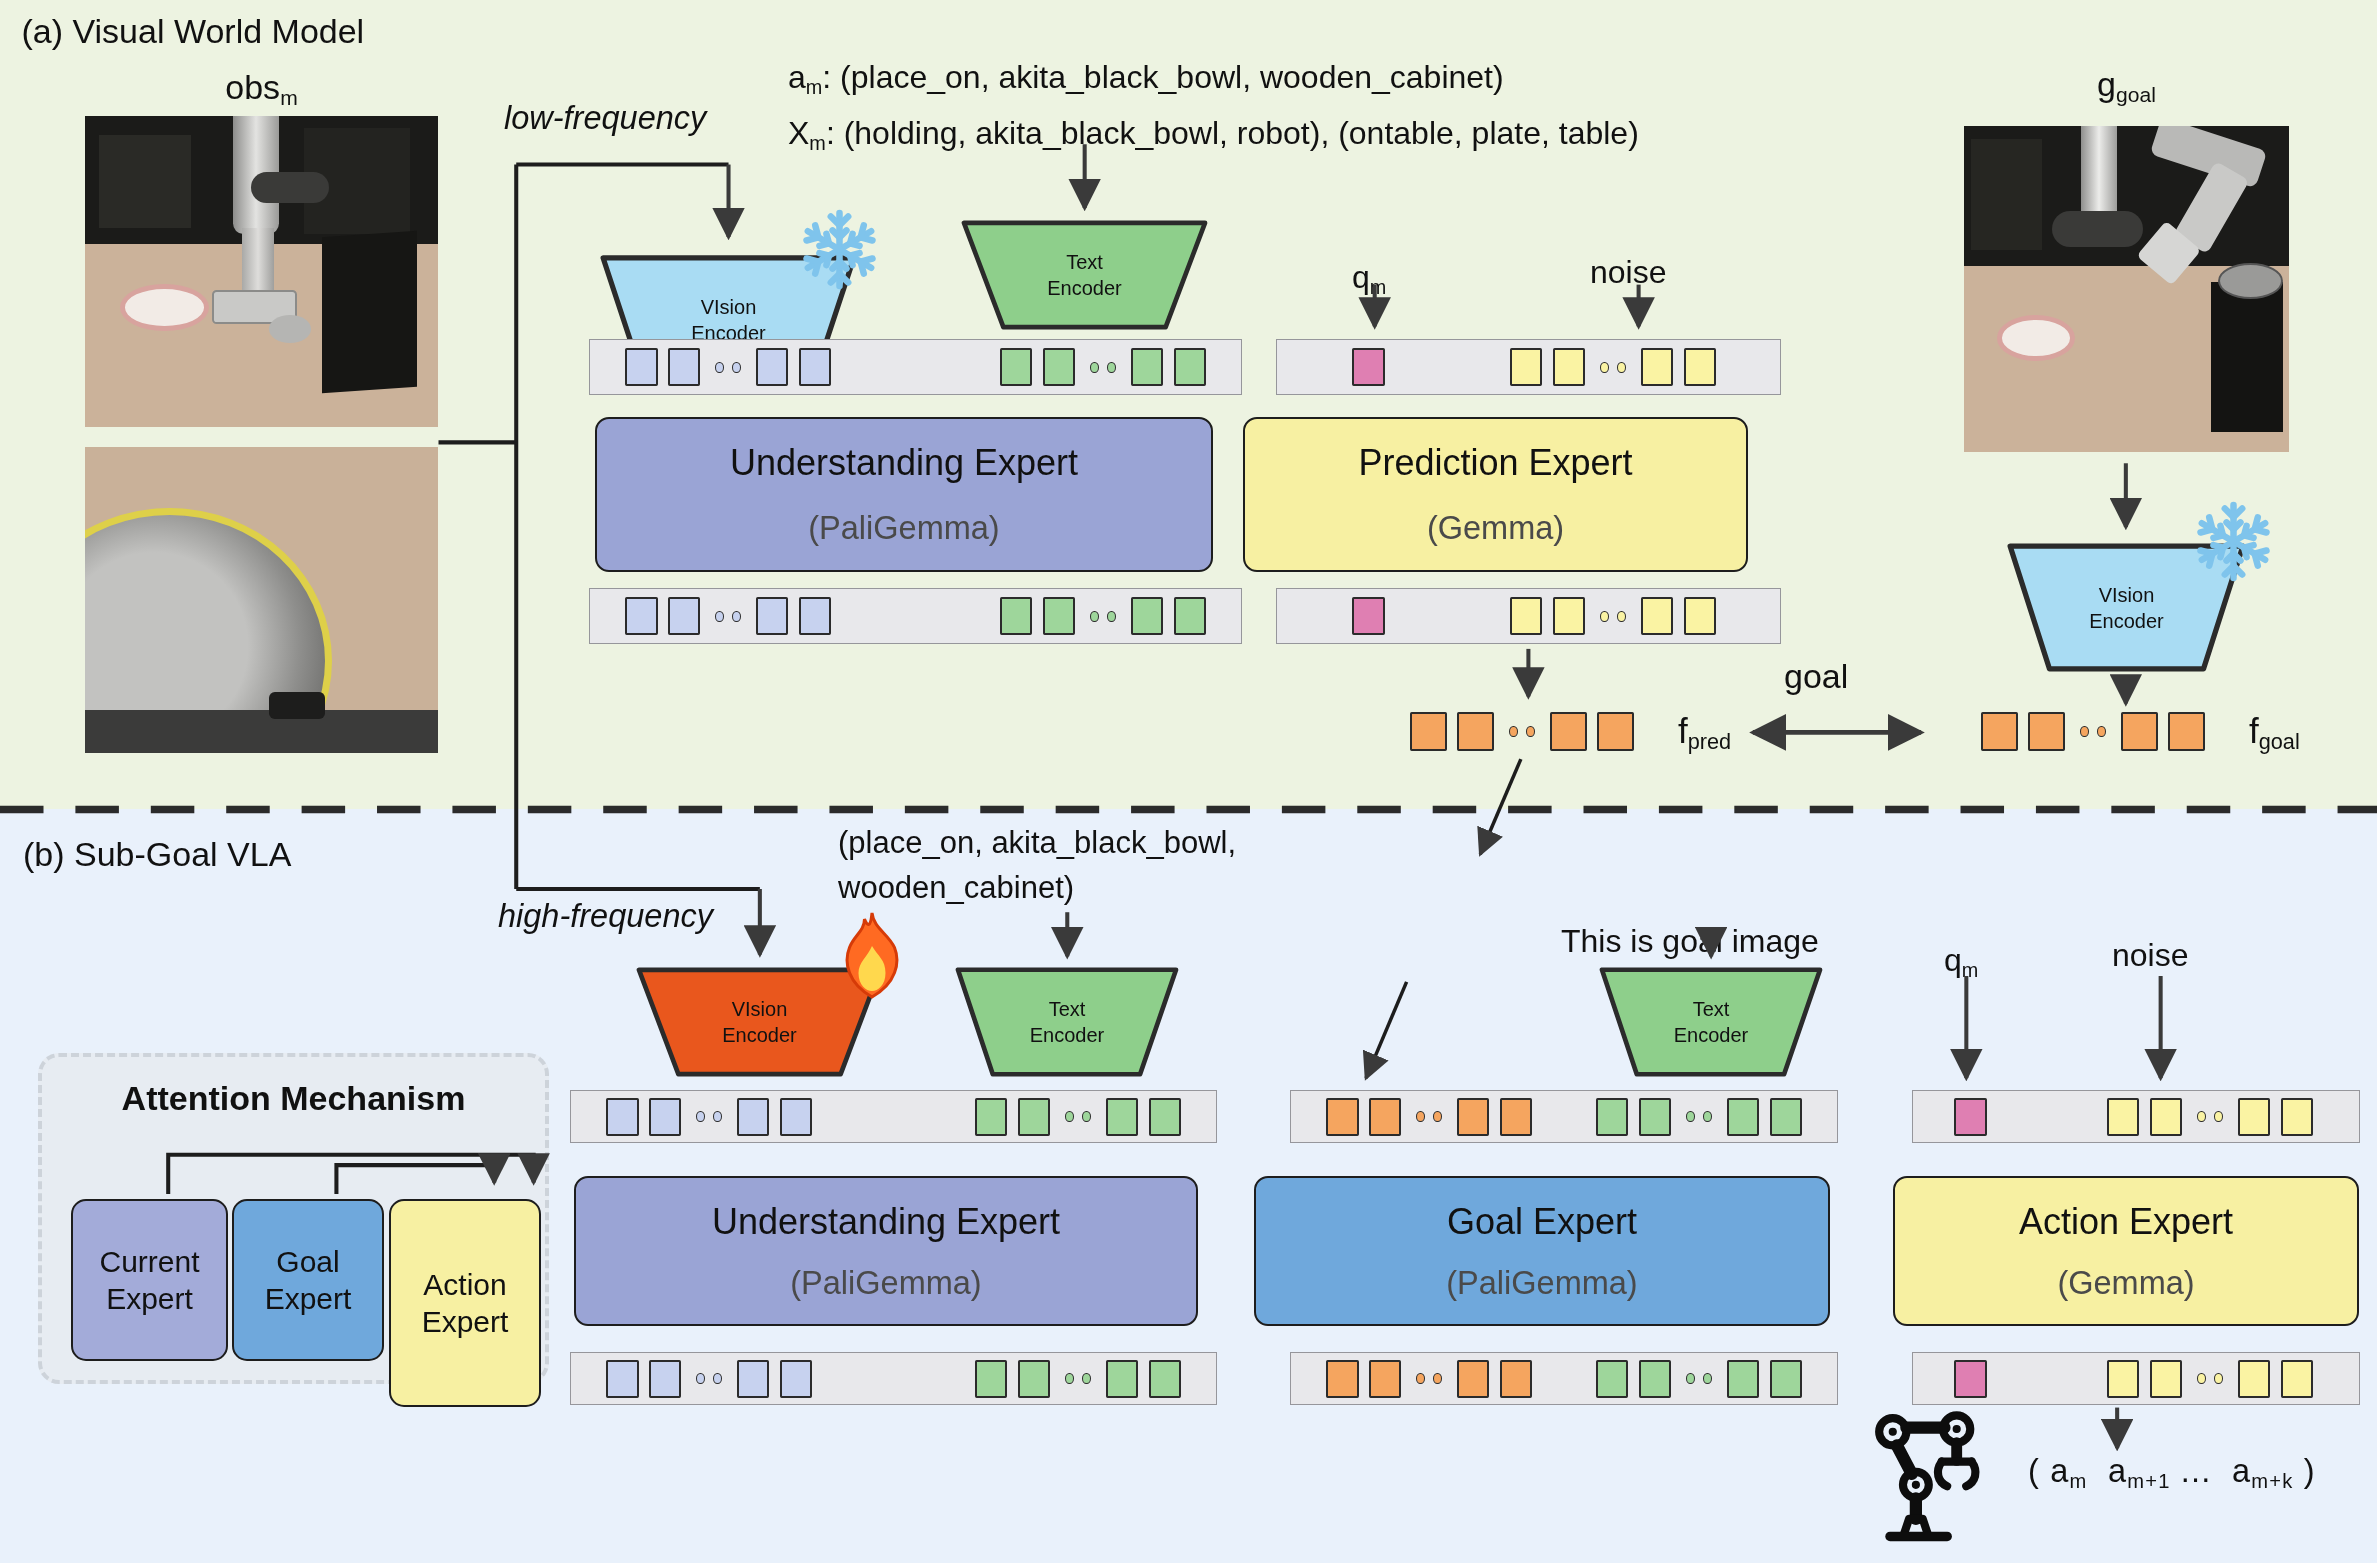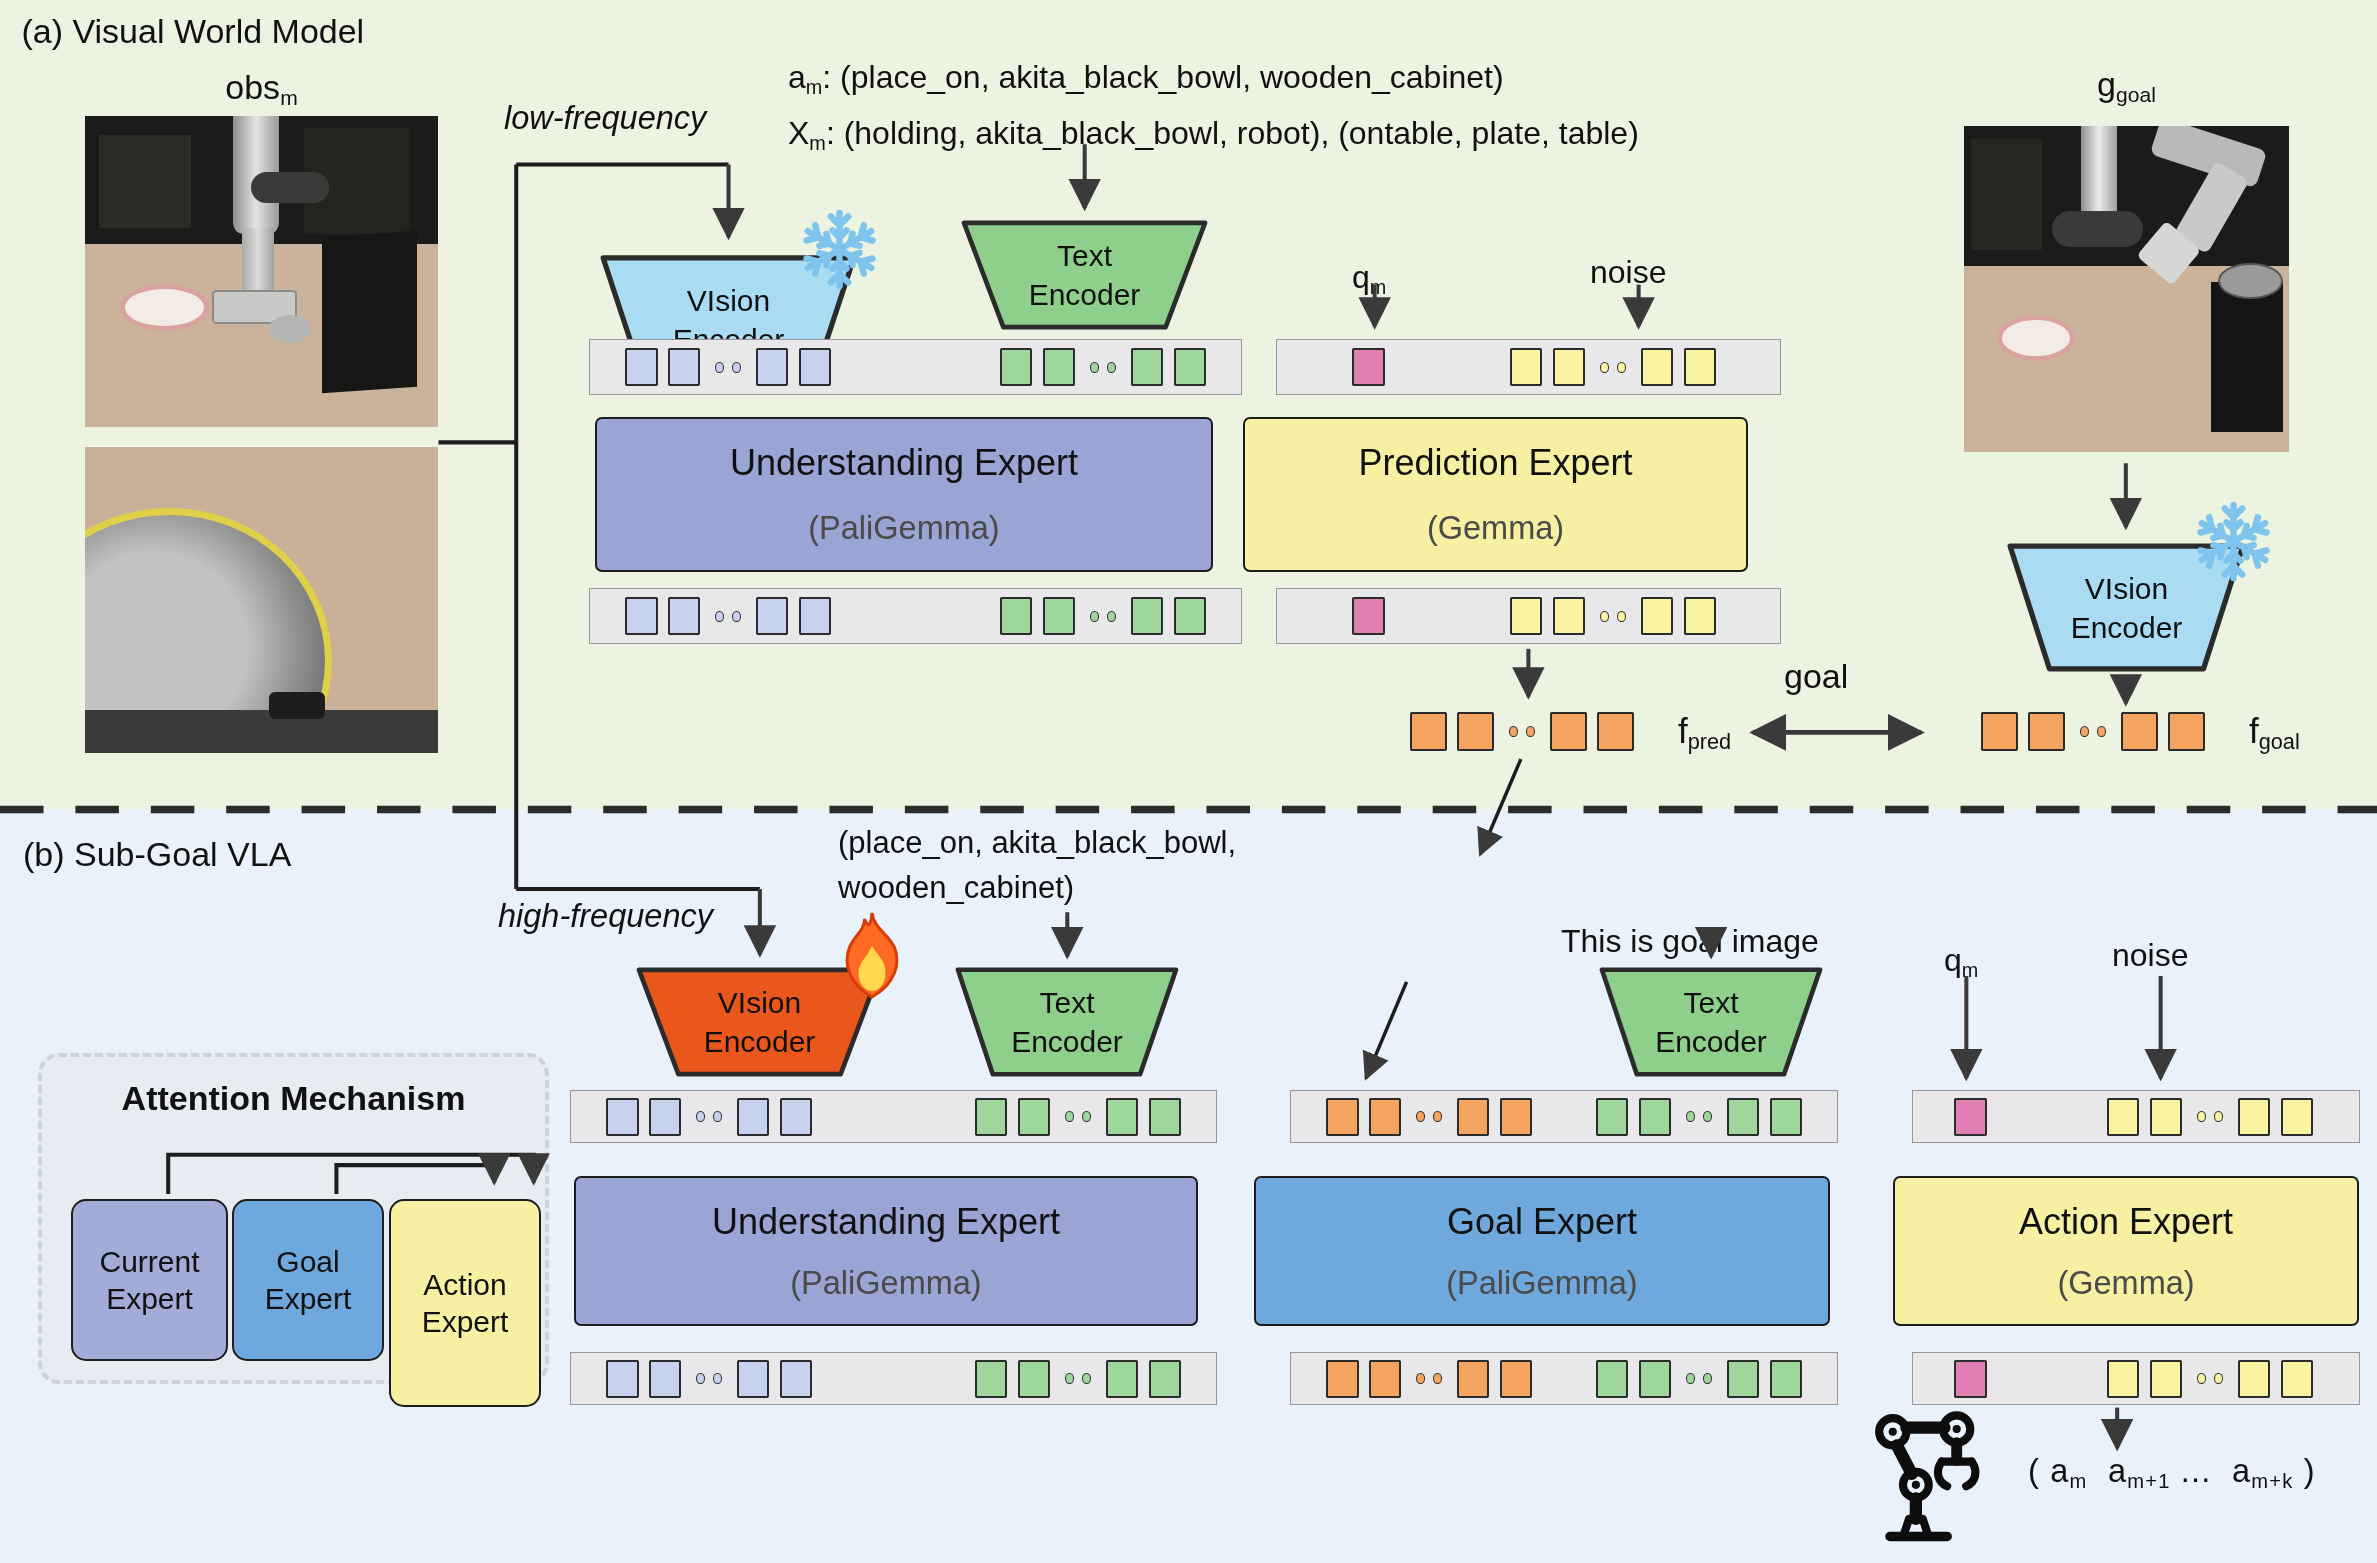--- a/index.html
+++ b/index.html
@@ -32,27 +32,27 @@
   .tk-blue{background:var(--token-blue);} .tk-green{background:var(--token-green);}
   .tk-yellow{background:var(--token-yellow);} .tk-orange{background:var(--token-orange);}
   .tk-pink{background:var(--token-pink);}
   .dots{display:inline-flex;gap:8.1px;align-items:center;margin:0 4.6px;}
   .dot{display:inline-block;width:8.7px;height:11px;border-radius:50%;border:1.2px solid var(--stroke-dark);box-sizing:border-box;}
   .tk-dot-blue{background:var(--token-blue);} .tk-dot-green{background:var(--token-green);}
   .tk-dot-yellow{background:var(--token-yellow);} .tk-dot-orange{background:var(--token-orange);}
   .f-row{display:flex;align-items:center;gap:18.6px;}
   .f-row .token{width:37px;height:39px;}
   
-  .expert{border:2.9px solid #1d1d1d;border-radius:7px;box-sizing:border-box;
+  .expert{border:2.9px solid #1d1d1d;border-radius:14px;box-sizing:border-box;
     display:flex;flex-direction:column;align-items:center;justify-content:center;gap:25.5px;text-align:center;}
   .expert .etitle{font-size:36px;}
   .expert .esub{font-size:32.5px;color:var(--subtitle);}
   
   .enc-text{position:absolute;left:0;top:0;width:100%;height:100%;display:flex;flex-direction:column;
-    align-items:center;justify-content:center;font-size:30px;line-height:1.3;}
+    align-items:center;justify-content:center;font-size:20px;line-height:1.3;}
   
   .attn-panel{background:var(--panel-bg);border:4.1px dashed var(--panel-border);border-radius:21px;box-sizing:border-box;}
   .attn-box{border:2.3px solid #1d1d1d;border-radius:15px;box-sizing:border-box;display:flex;flex-direction:column;
     align-items:center;justify-content:center;font-size:30px;line-height:1.25;text-align:center;}
   .mlp-box{background:var(--mlp-fill);border:2.9px solid #222;box-sizing:border-box;display:flex;
     align-items:center;justify-content:center;font-size:37px;}
   
   .scene{overflow:hidden;position:absolute;}
 </style>
 </head>

